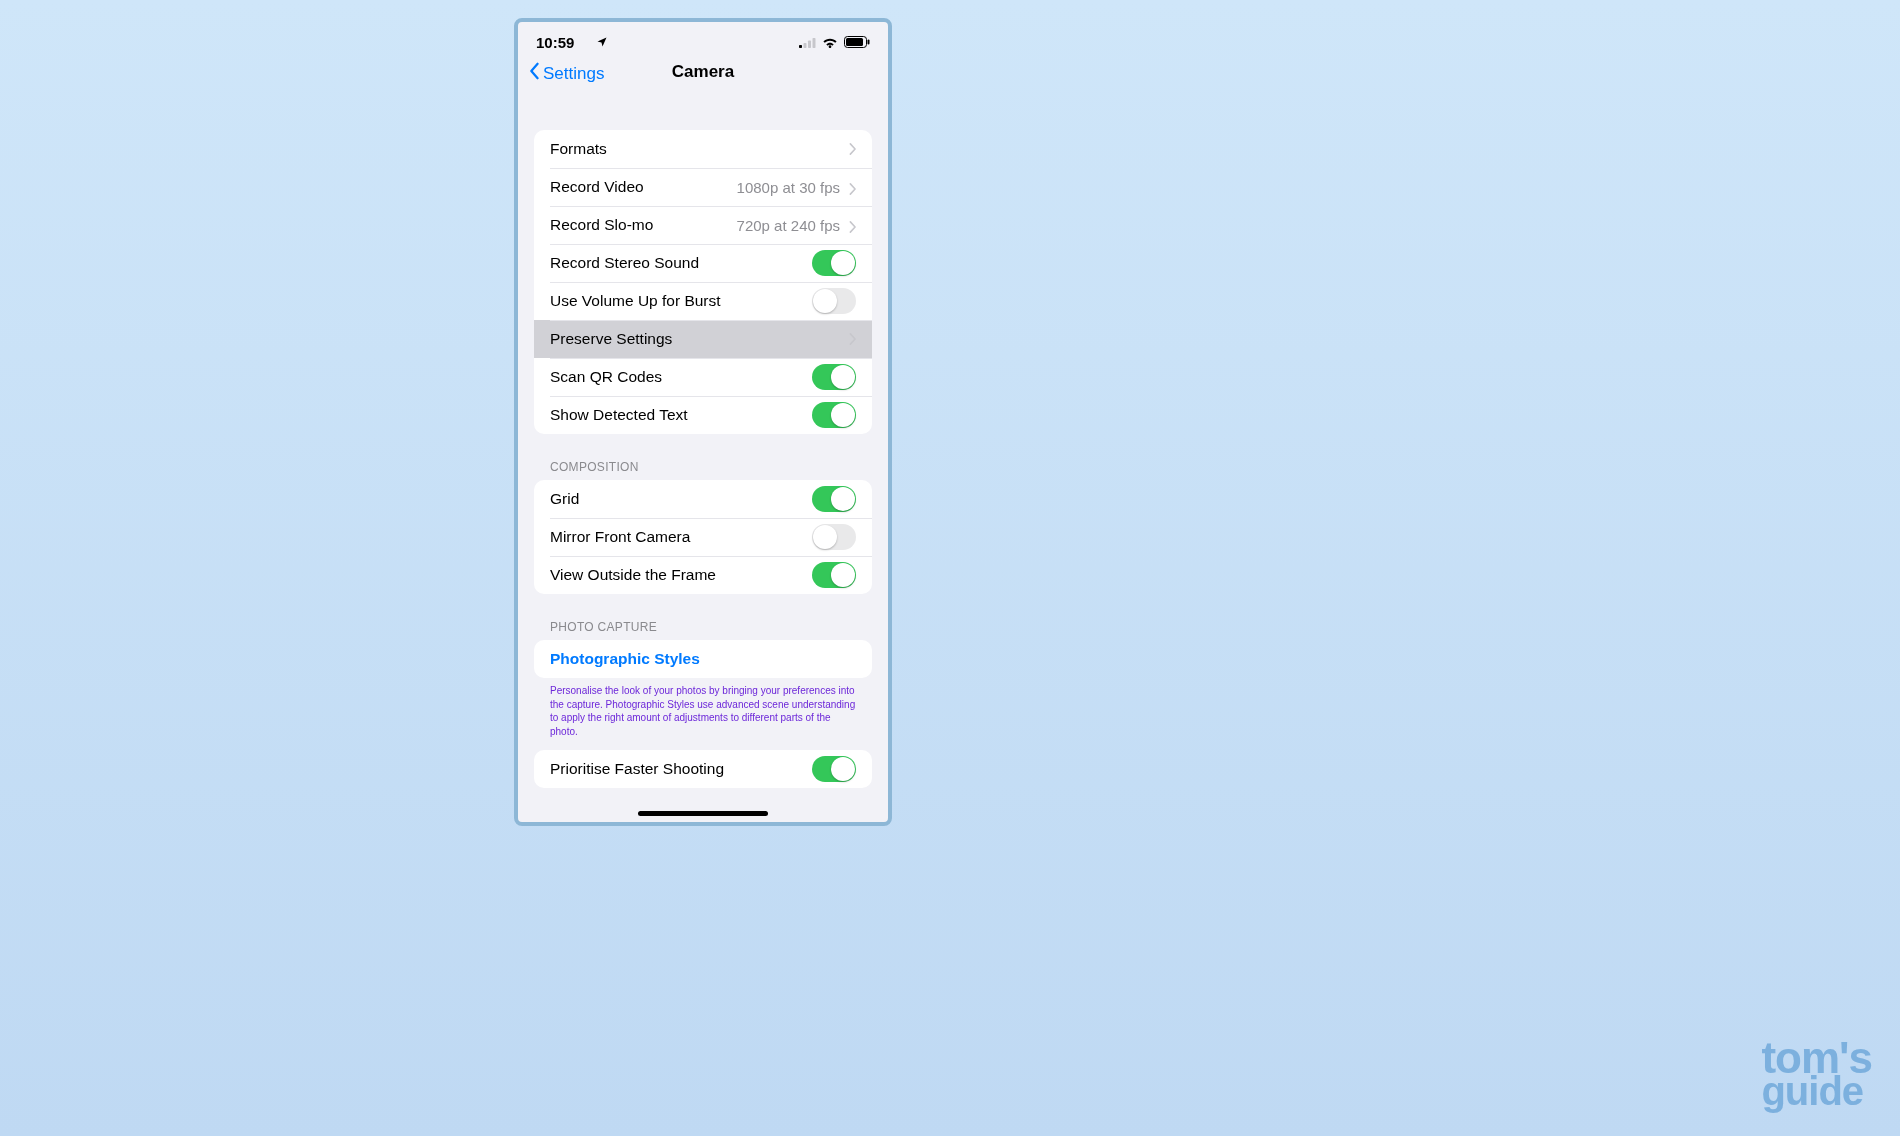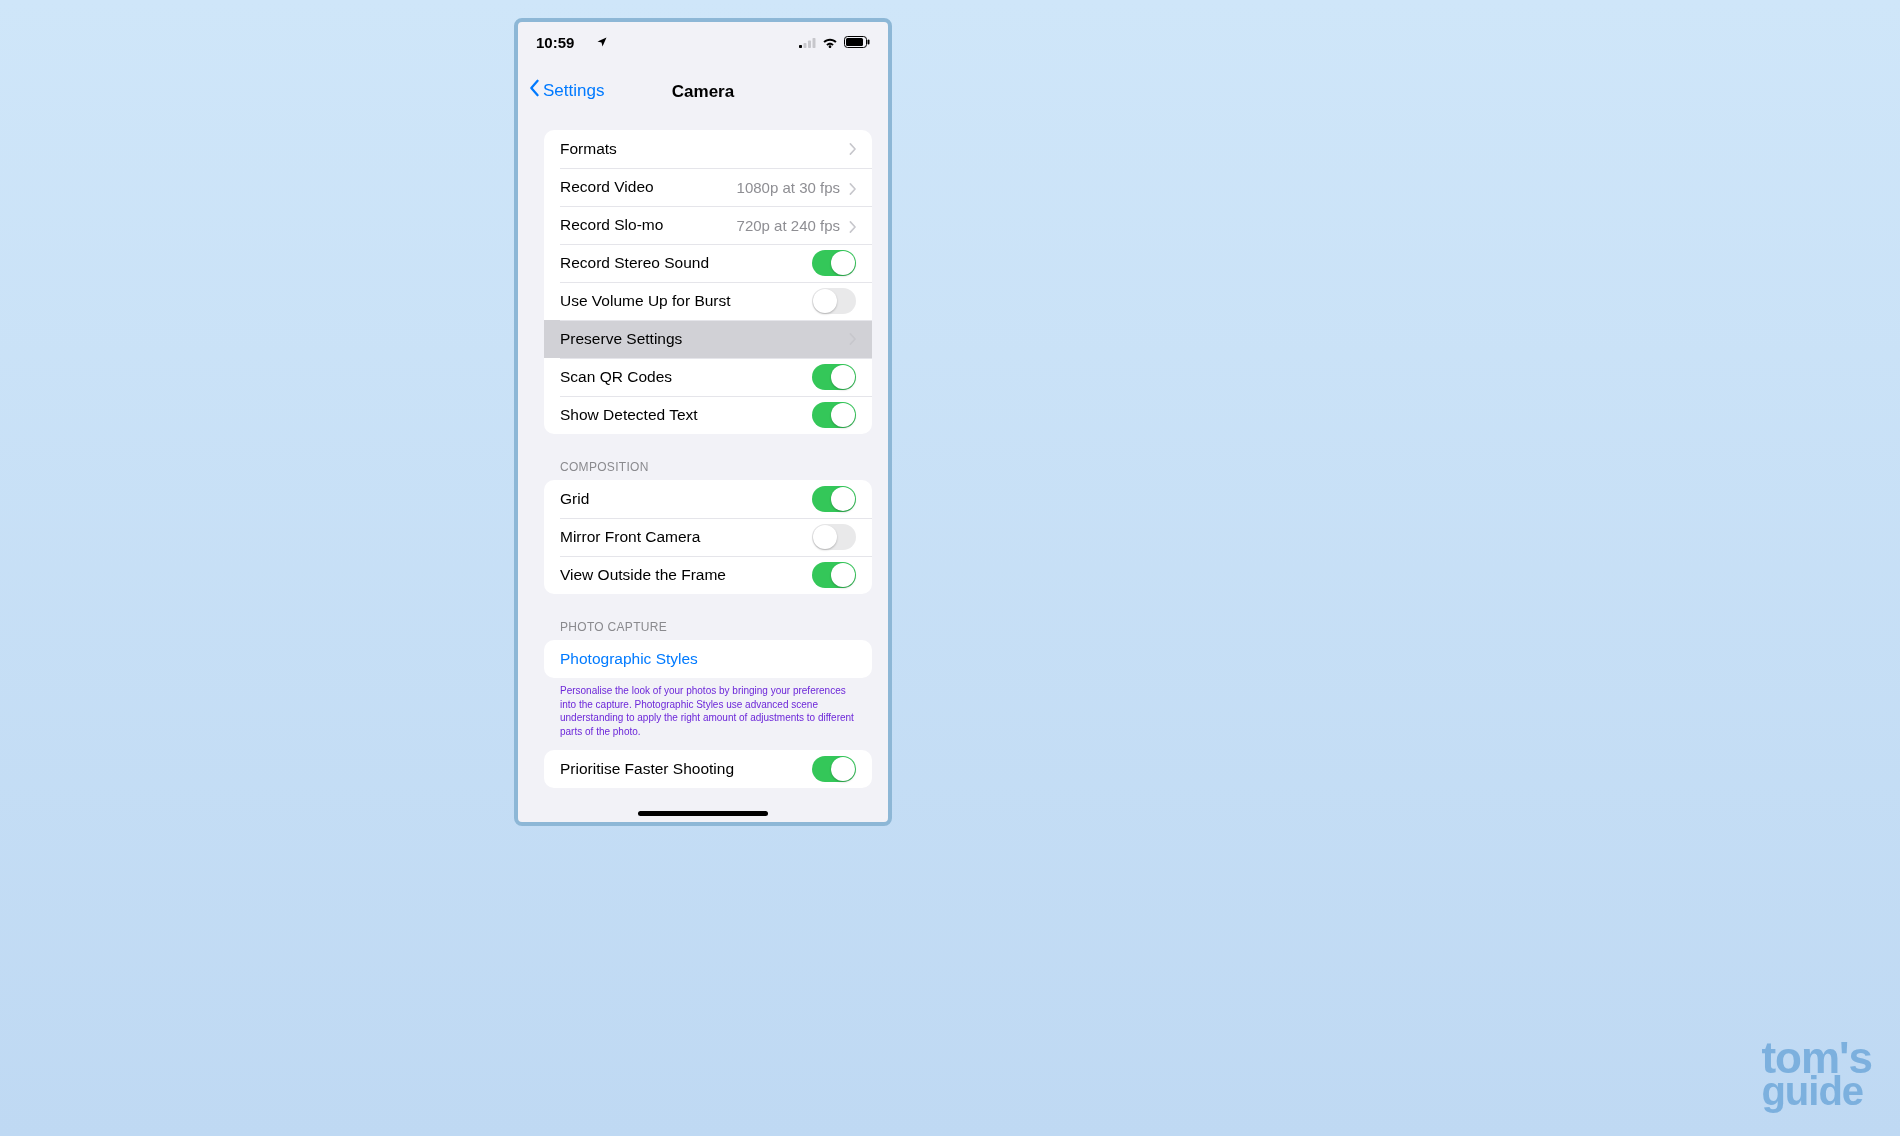--- a/index.html
+++ b/index.html
@@ -39,21 +39,21 @@
     gap: 22px;
   }
   .status-right {
     display: flex;
     align-items: center;
     gap: 6px;
   }
   .nav-bar {
     height: 40px;
     display: flex;
-    align-items: flex-end;
+    align-items: flex-start;
     position: relative;
     padding: 0 10px;
   }
   .back-btn {
     display: flex;
     align-items: center;
     color: #007aff;
     font-size: 17px;
     gap: 3px;
   }
@@ -65,21 +65,20 @@
     font-weight: 600;
     color: #000;
   }
   .content {
     height: calc(100% - 80px);
     overflow-y: hidden;
     padding-bottom: 0;
   }
   .section {
     margin-top: 26px;
-    padding-left: 10px;
   }
   .section:first-child { margin-top: 28px; }
   .section-header {
     font-size: 12px;
     color: #8a8a8e;
     padding: 0 32px 6px 32px;
     text-transform: uppercase;
     letter-spacing: 0.3px;
   }
   .row-group {
@@ -329,21 +328,21 @@
                 <div class="knob"></div>
               </div>
             </span>
           </div>
         </div>
       </div>
       <div class="section">
         <div class="section-header">PHOTO CAPTURE</div>
         <div class="row-group">
           <div class="row link-row">
-            <span style="color: rgb(0, 122, 255);">Photographic Styles</span>
+            <span style="color: rgb(0, 122, 255); font-weight: bold;">Photographic Styles</span>
             <span class="right"></span>
           </div>
         </div>
         <div class="section-footer">Personalise the look of your photos by bringing your preferences into the capture. Photographic Styles use advanced scene understanding to apply the right amount of adjustments to different parts of the photo.</div>
       </div>
       <div class="section" style="margin-top: 12px;">
         <div class="row-group">
           <div class="row">
             <span>Prioritise Faster Shooting</span>
             <span class="right">

